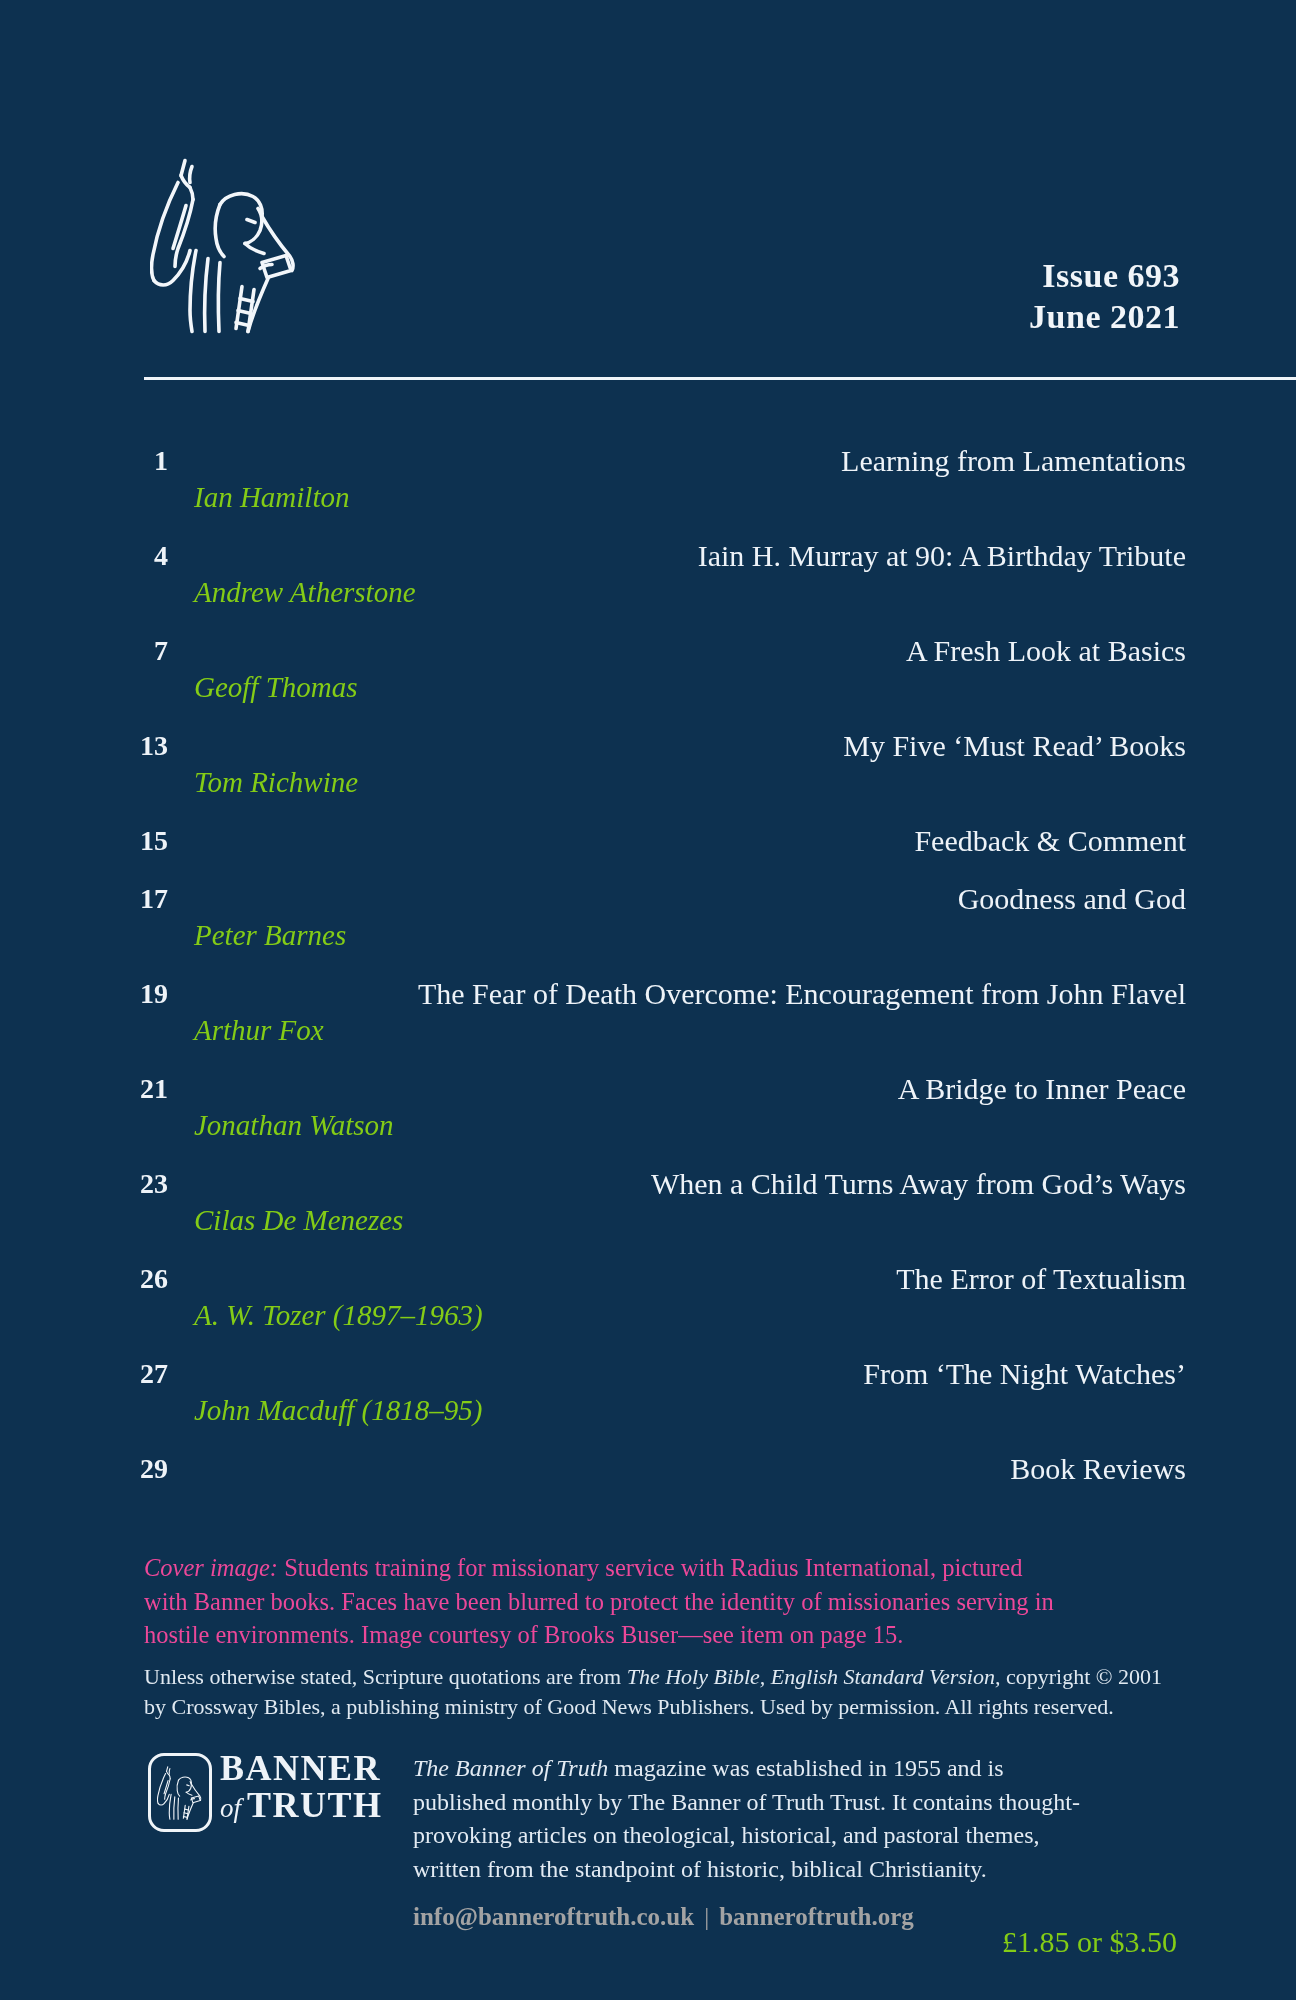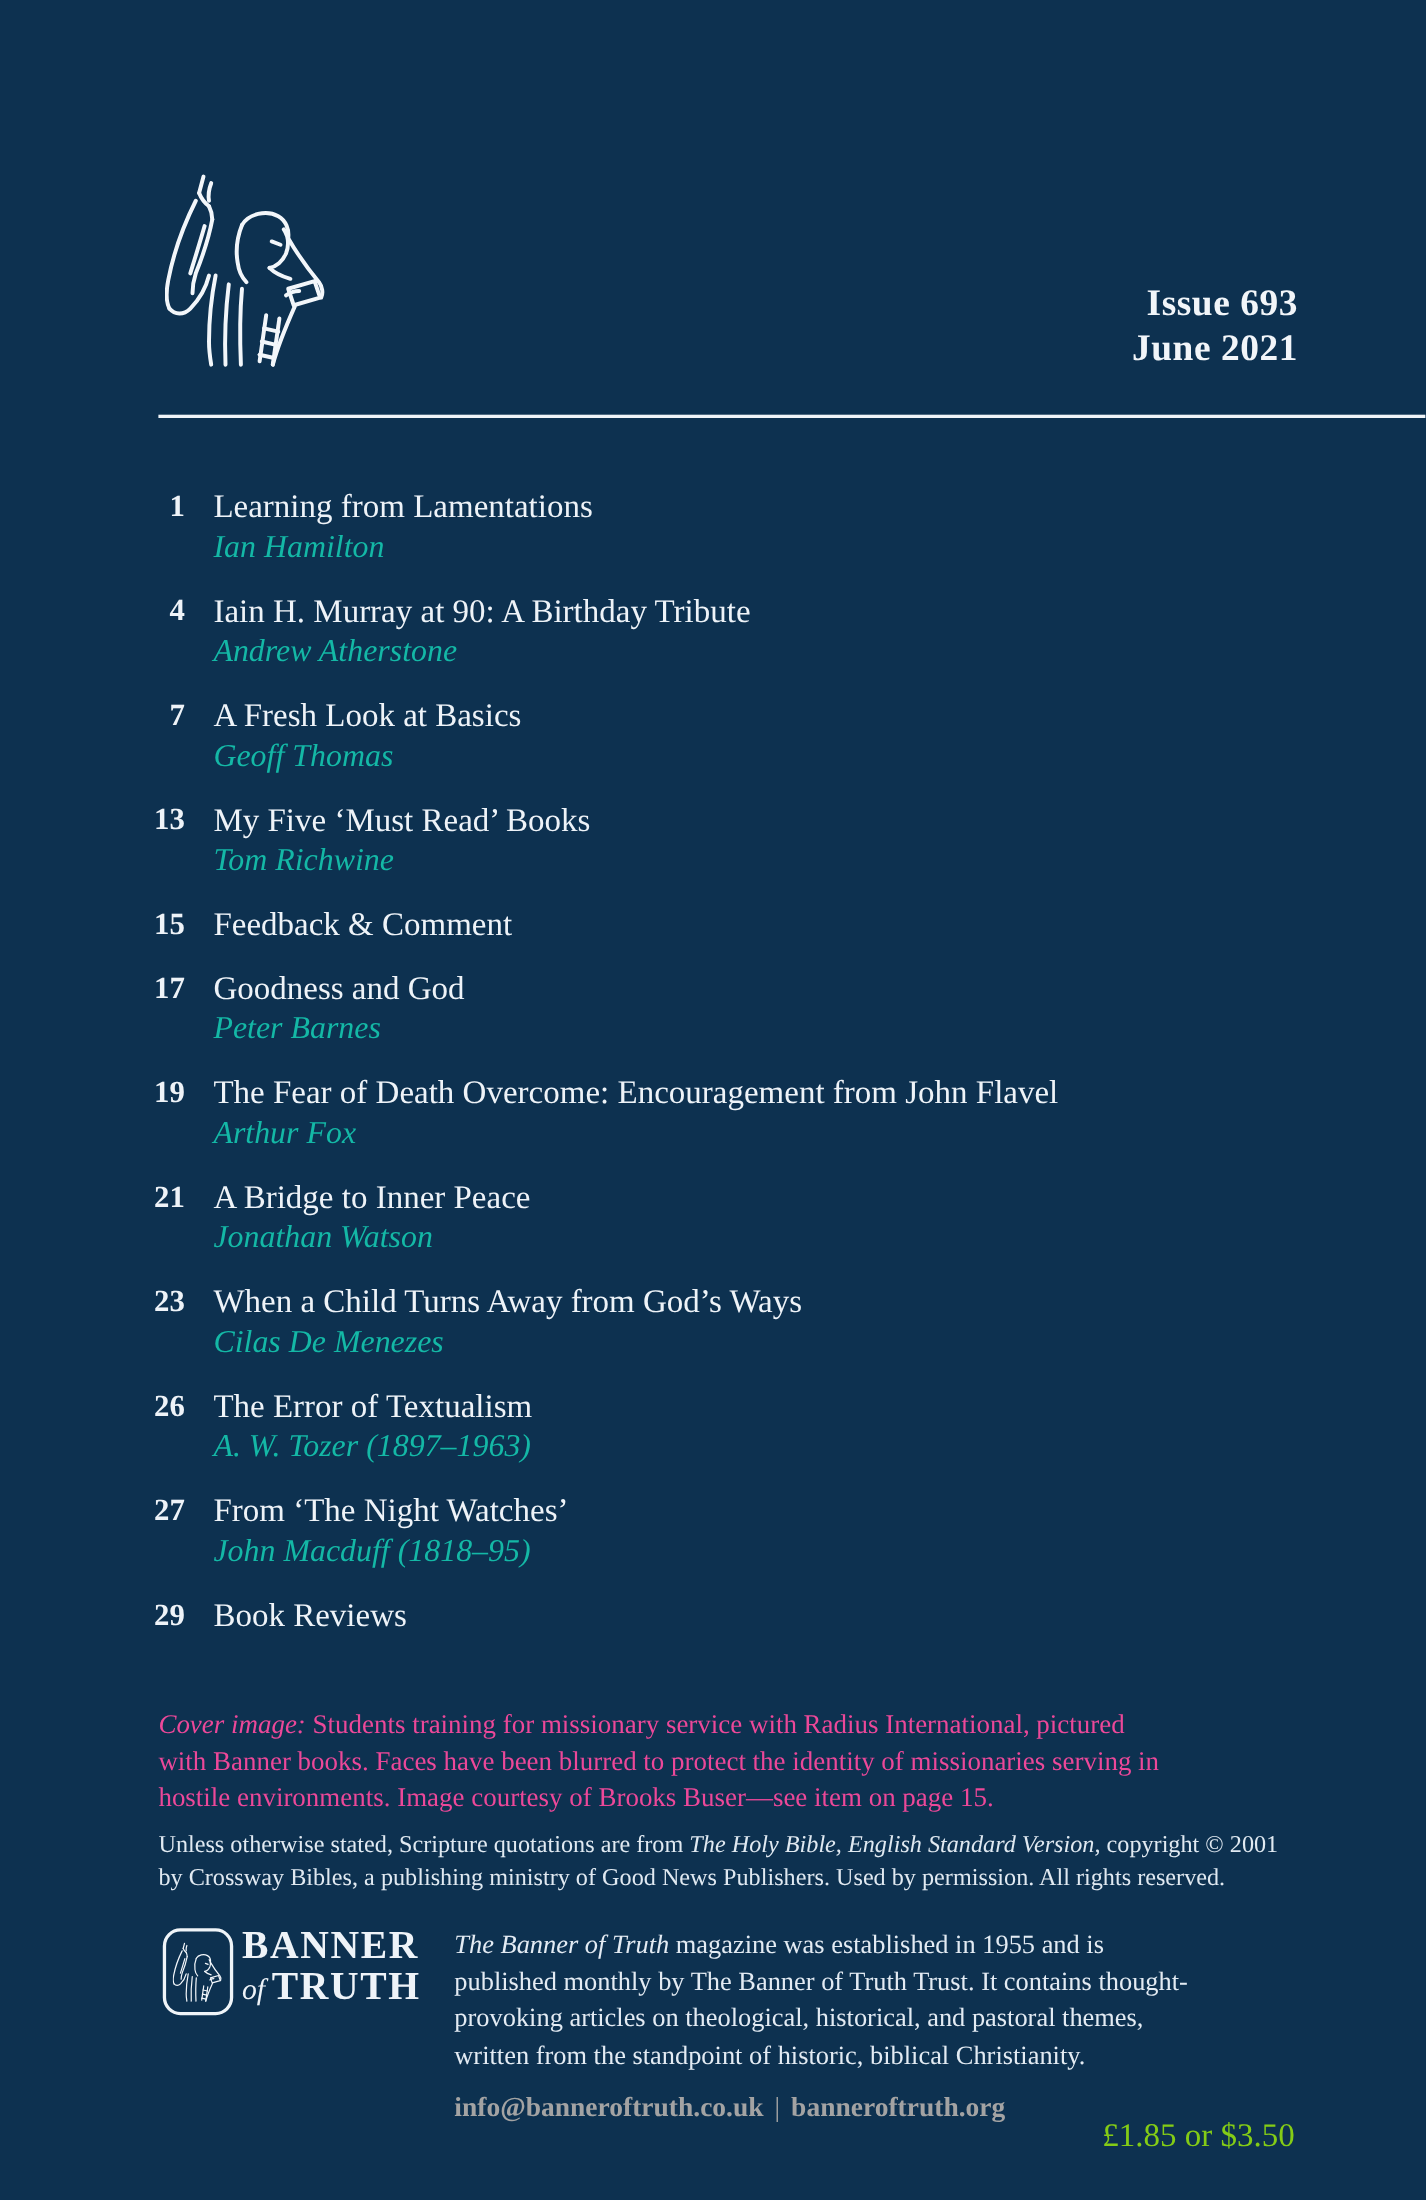--- a/index.html
+++ b/index.html
@@ -32,22 +32,22 @@
   }
 
   
   .toc { position:absolute; top:442px; left:0; right:110px; }
   .toc-row { display:grid; grid-template-columns:168px 26px 1fr; margin-bottom:21px; }
   .toc-num {
     grid-column:1; text-align:right; font-weight:700;
     font-size:28px; line-height:37px; color:#eef3f8;
   }
   .toc-body { grid-column:3; }
-  .toc-title { font-size:30px; line-height:37px; color:#eef3f8; }
-  .toc-author { font-size:29px; line-height:37px; font-style:italic; color:#14b8a6; }
+  .toc-title { font-size:30px; line-height:37px; color:#eef3f8;text-align:right; }
+  .toc-author { font-size:29px; line-height:37px; font-style:italic; color:#84cc16; }
 
   
   .cover-note {
     position:absolute; top:1551px; left:144px; width:1130px;
     font-size:24.5px; line-height:33.5px; color:#ec4899;
   }
   .cover-note .lbl { font-style:italic; }
   .scripture-note {
     position:absolute; top:1662px; left:144px; width:1140px;
     font-size:22px; line-height:29.5px; color:#e0e9f1;

